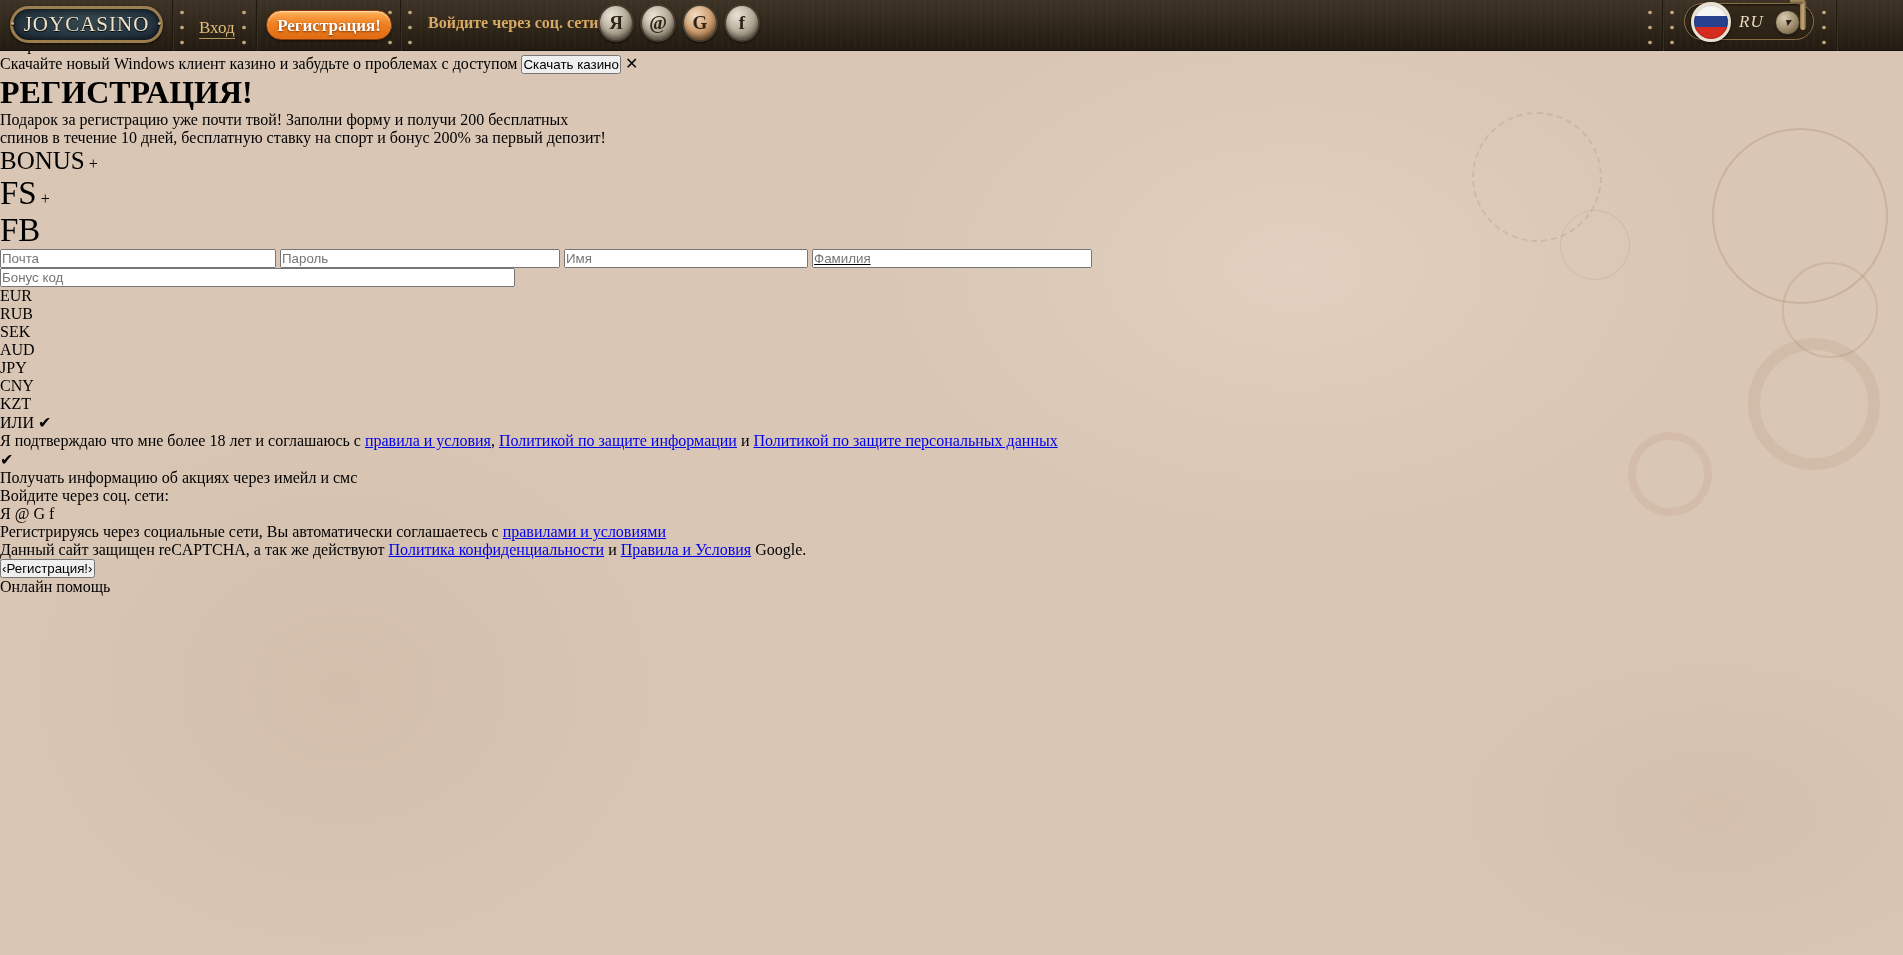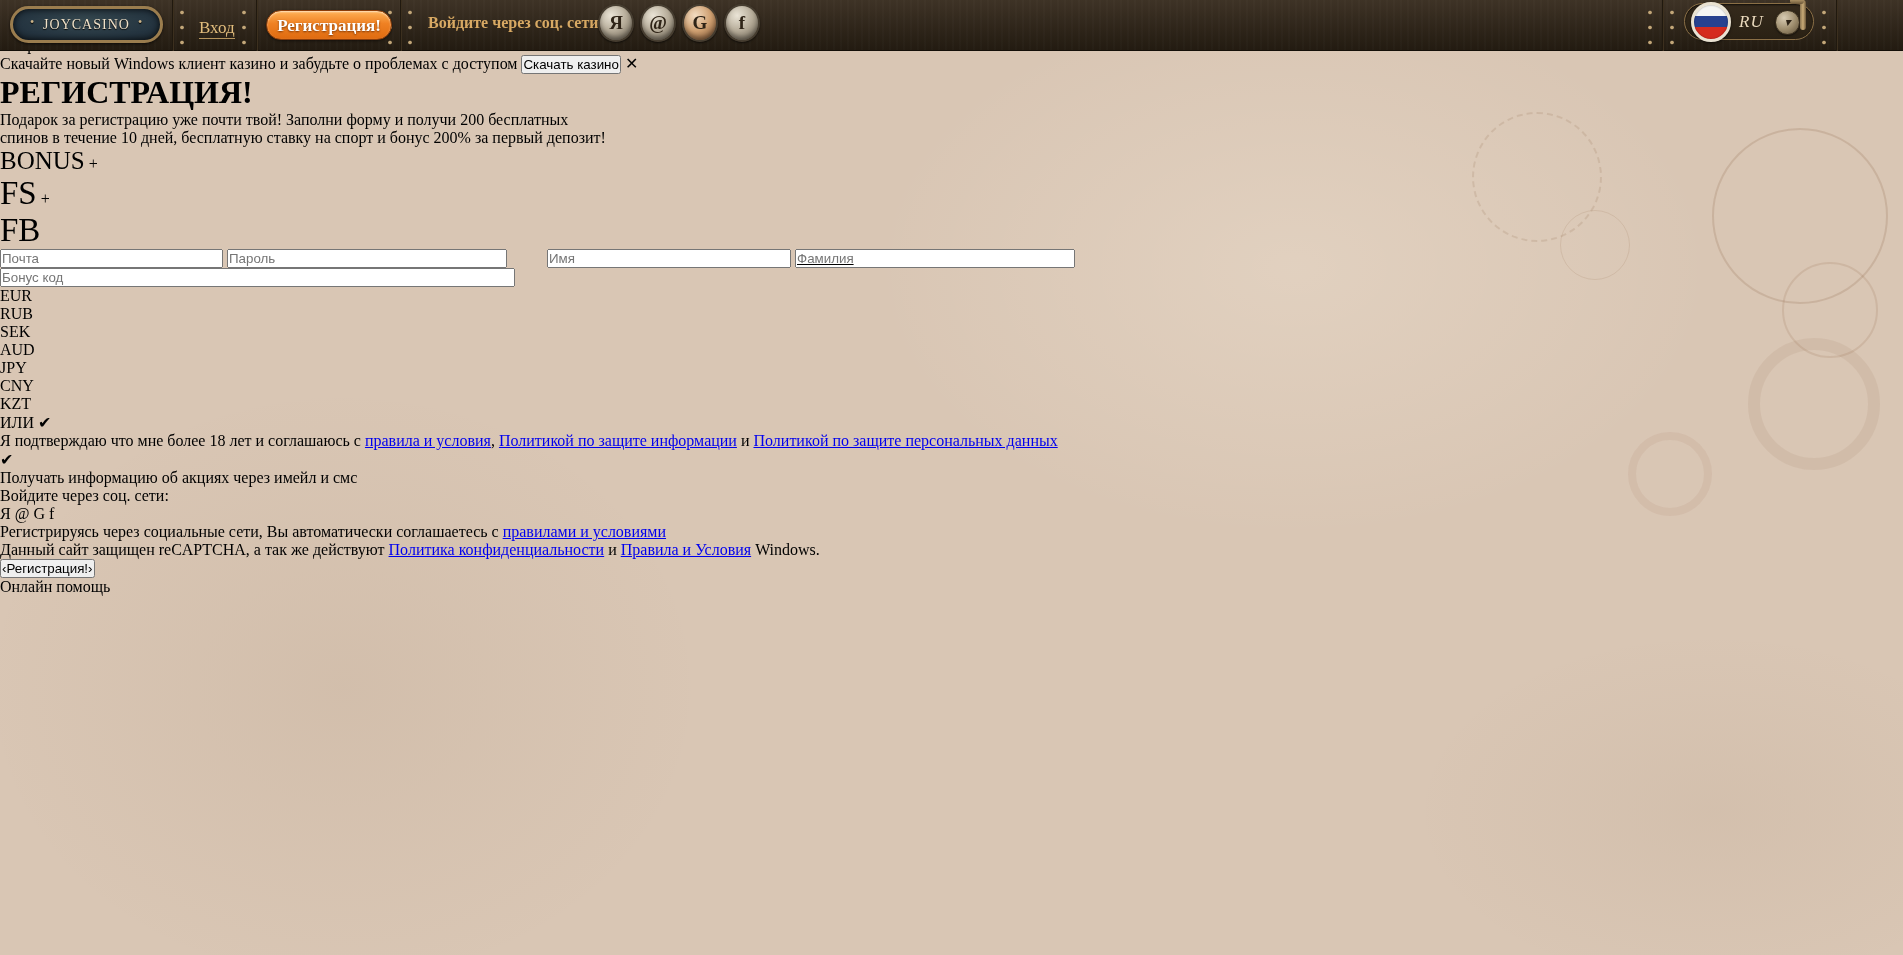--- a/index.html
+++ b/index.html
@@ -32,21 +32,21 @@
   .rivets { position:absolute; top:5px; height:42px; width:4px; z-index:2;
     background-image:radial-gradient(circle, #c2a678 0 1.4px, transparent 2.2px);
     background-size:4px 15px; background-repeat:repeat-y; }
 
   .logo-plate { position:absolute; left:10px; top:6px; width:153px; height:37px; z-index:3;
     border-radius:19px; cursor:pointer;
     background:radial-gradient(ellipse at 50% 38%, #35474e, #243440 68%, #1b2730);
     border:3px solid #9b7d4e;
     box-shadow:0 1px 3px rgba(0,0,0,.65), inset 0 0 7px rgba(0,0,0,.85);
     display:flex; align-items:center; justify-content:center; }
-  .logo-text { font-size:14px; color:#f0e1c8; letter-spacing:1px; text-shadow:0 1px 1px #000; white-space:nowrap; }
+  .logo-text { font-size:21px; color:#f0e1c8; letter-spacing:1px; text-shadow:0 1px 1px #000; white-space:nowrap; }
   .logo-text::before, .logo-text::after { content:"•"; color:#cdb astronomical88; color:#cdb488; font-size:12px; position:relative; top:-3px; }
   .logo-text::before { margin-right:8px; }
   .logo-text::after { margin-left:8px; }
 
   .hdr-login { position:absolute; left:199px; top:18px; z-index:3; font-size:17px; font-weight:normal;
     color:#e2bd7d; text-decoration:none; border-bottom:1px solid #b5945d; cursor:pointer; }
   .btn-register { position:absolute; left:266px; top:10px; width:126px; height:30px; z-index:3;
     border-radius:15px; border:1px solid #8a3d0a; cursor:pointer;
     background:linear-gradient(#ffb257, #ef8123 45%, #df6b10);
     box-shadow:inset 0 1px 2px rgba(255,255,255,.65), 0 1px 3px rgba(0,0,0,.5);
@@ -331,23 +331,23 @@
     <div class="badge-inner">
       <div class="badge-gearA"></div>
       <div class="badge-gearB"></div>
     </div>
     <span class="badge-label" style="left:62px;top:35px;font-size:33px">FB</span>
     <span class="gem gem-fb"><span class="ball-mini"></span></span>
     <div class="badge-shadow" style="left:4px;top:106px"></div>
   </div>
 
   
-  <input class="field" style="left: 544px; top: 338px; width: 223px;" placeholder="Почта">
+  <input class="field" style="left: 544px; top: 338px; width: 276px;" placeholder="Почта">
   <input class="field" type="password" style="left: 807px; top: 338px; width: 280px;" placeholder="Пароль">
-  <input class="field" style="left: 544px; top: 396px; width: 244px; margin-left: 36px;" placeholder="Имя">
+  <input class="field" style="left: 544px; top: 396px; width: 244px;" placeholder="Имя">
   <input class="field" style="left: 807px; top: 396px; width: 280px; text-decoration: underline;" placeholder="Фамилия">
   <div class="bonus-wrap"></div>
   <input class="field" style="left: 558px; top: 473px; width: 515px;" placeholder="Бонус код">
 
   
   <div class="curr-cell" style="left:1202px;top:340px">
     <span class="radio" data-state="off"></span>
     <span class="curr-label">EUR</span>
   </div>
   <div class="curr-cell" style="left:1126px;top:426px">
@@ -388,21 +388,21 @@
 
   
   <div class="sp-title">Войдите через соц. сети:</div>
   <span class="sp-icon" style="left:1375px">Я</span>
   <span class="sp-icon" style="left:1410px">@</span>
   <span class="sp-icon copper" style="left:1445px">G</span>
   <span class="sp-icon" style="left:1480px">f</span>
   <div class="sp-note"><span>Регистрируясь через социальные сети, Вы автоматически соглашаетесь с </span><a class="rich-link" href="#">правилами и условиями</a></div>
 
   
-  <div class="recaptcha"><span>Данный сайт защищен reCAPTCHA, а так же действуют </span><a class="rich-link" href="#">Политика конфиденциальности</a><span> и </span><a class="rich-link" href="#">Правила и Условия</a><span> Windows.</span></div>
+  <div class="recaptcha"><span>Данный сайт защищен reCAPTCHA, а так же действуют </span><a class="rich-link" href="#">Политика конфиденциальности</a><span> и </span><a class="rich-link" href="#">Правила и Условия</a><span> Google.</span></div>
   <button class="btn-submit">
     <span class="submit-arrow">‹</span><span>Регистрация!</span><span class="submit-arrow">›</span>
   </button>
 
   
   <div class="help-tab">Онлайн помощь</div>
 
 </div>
 
 </body></html>

